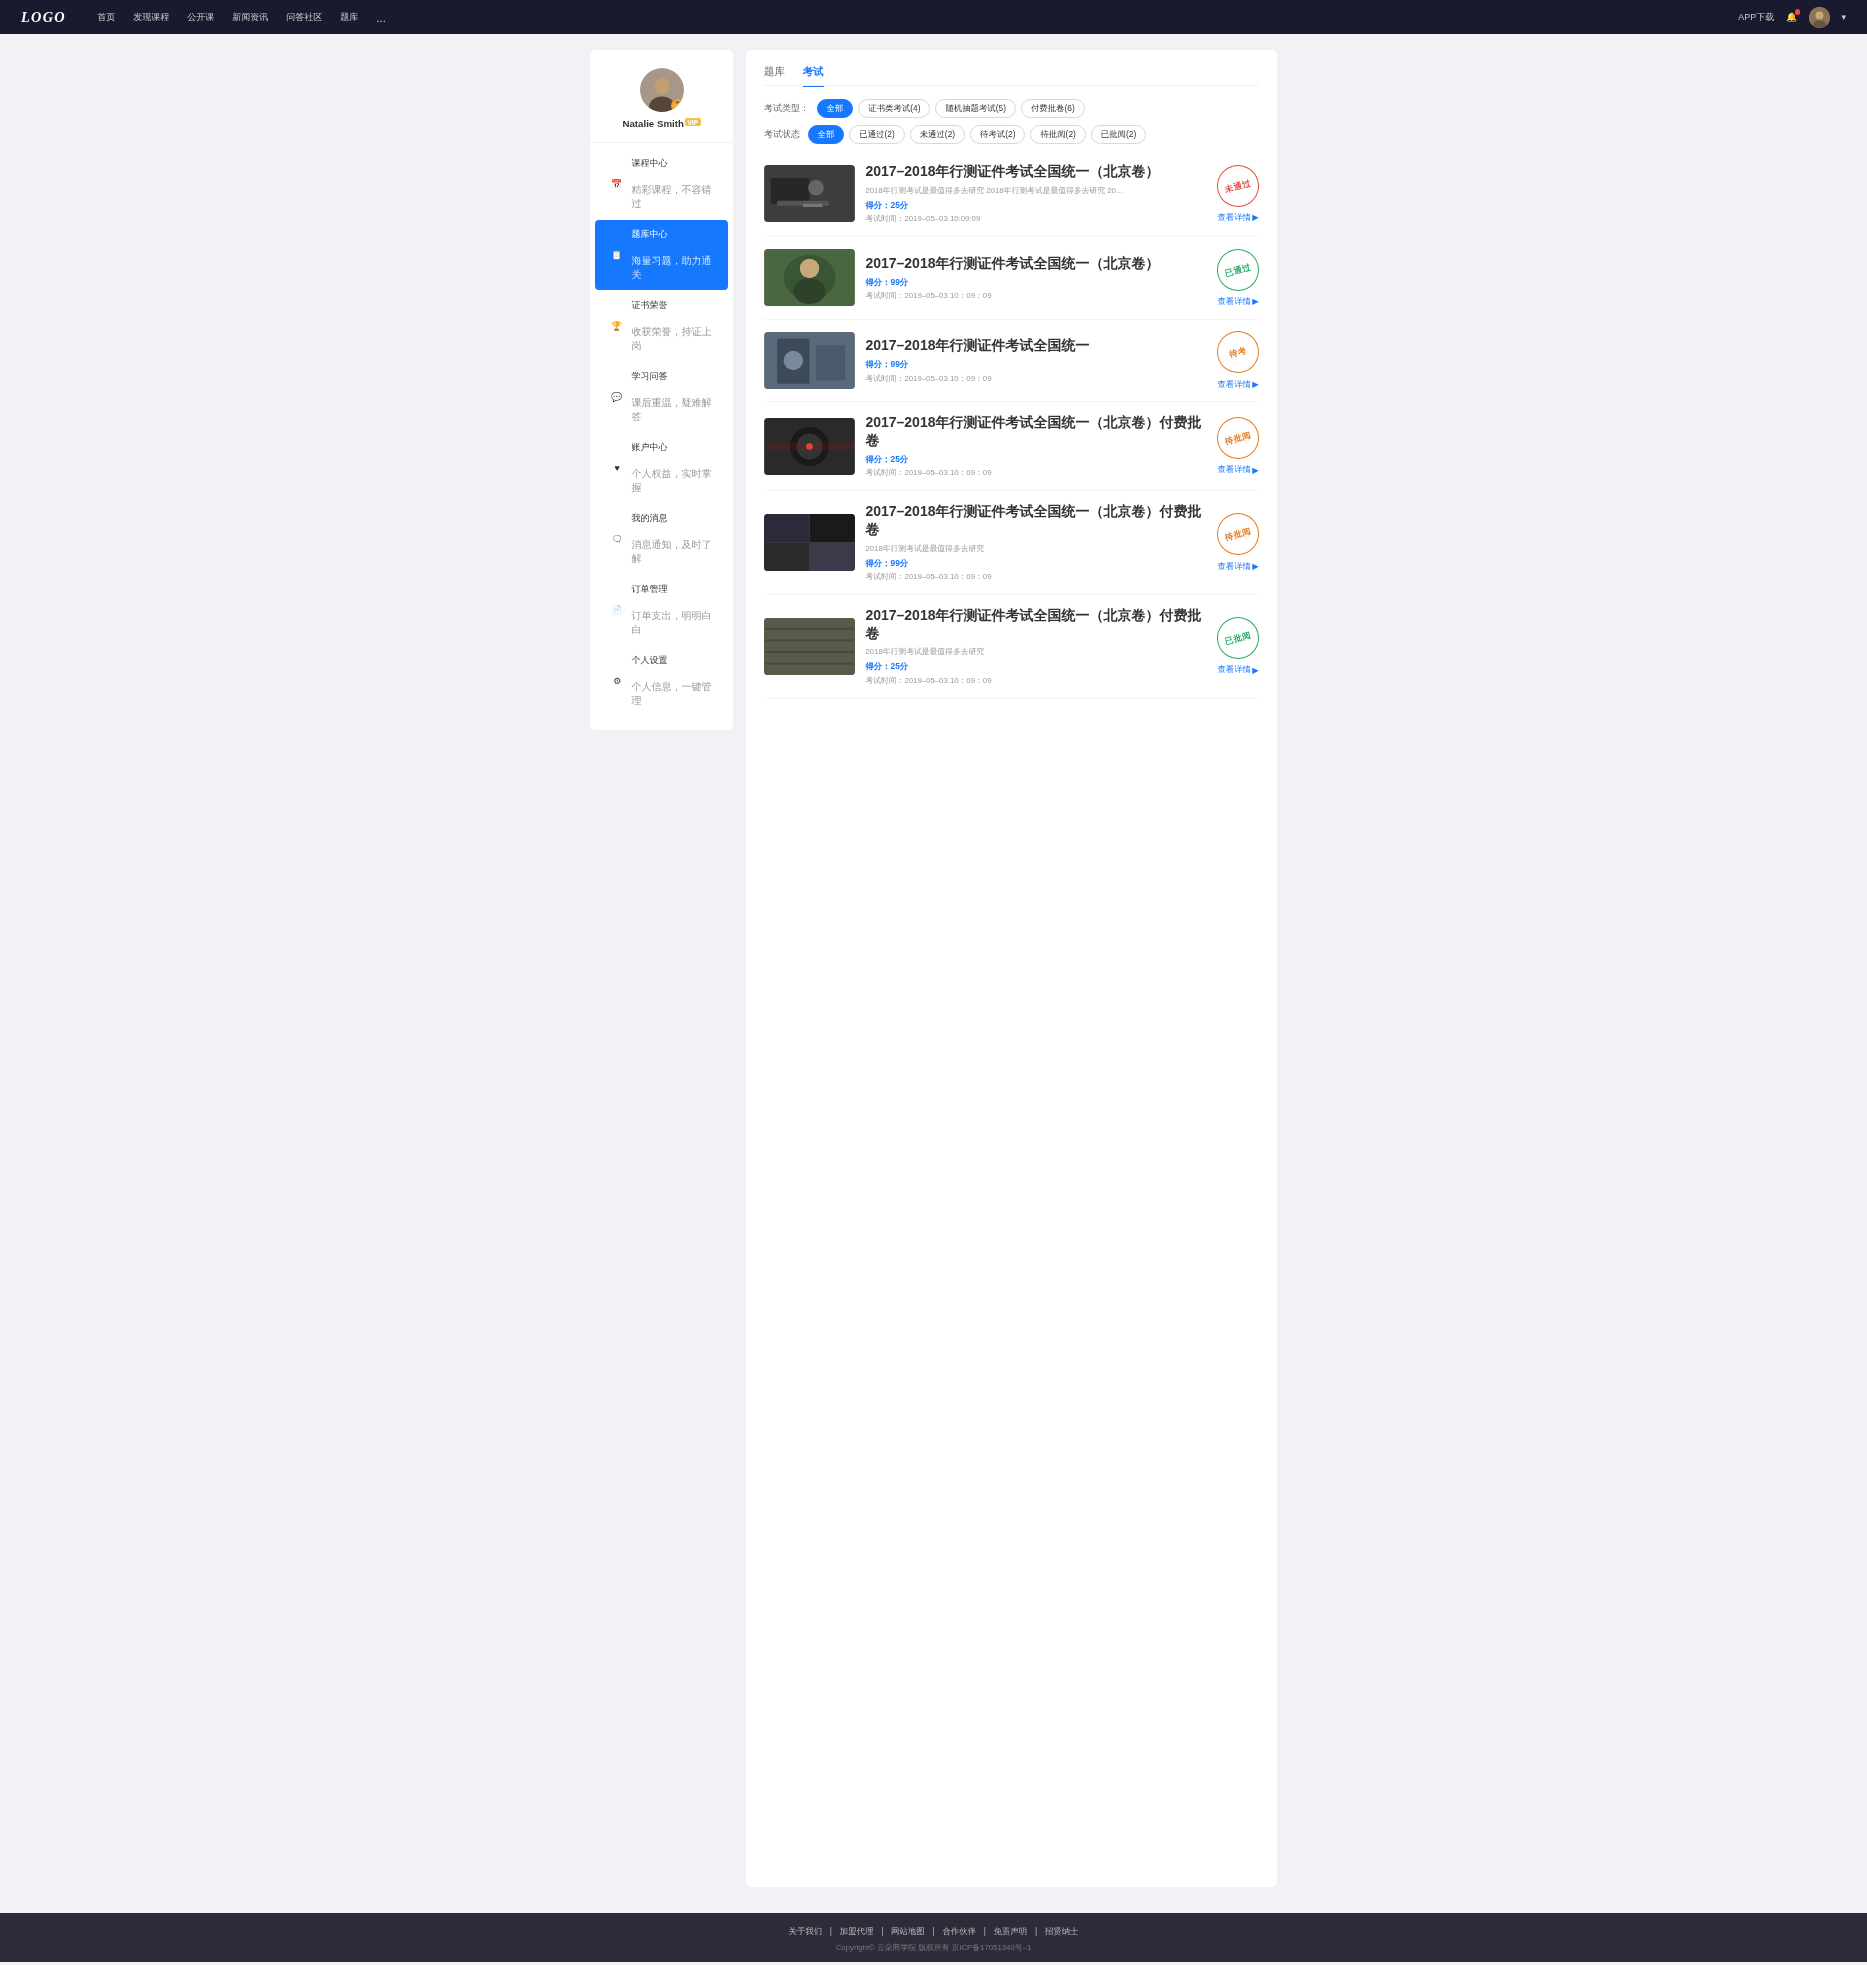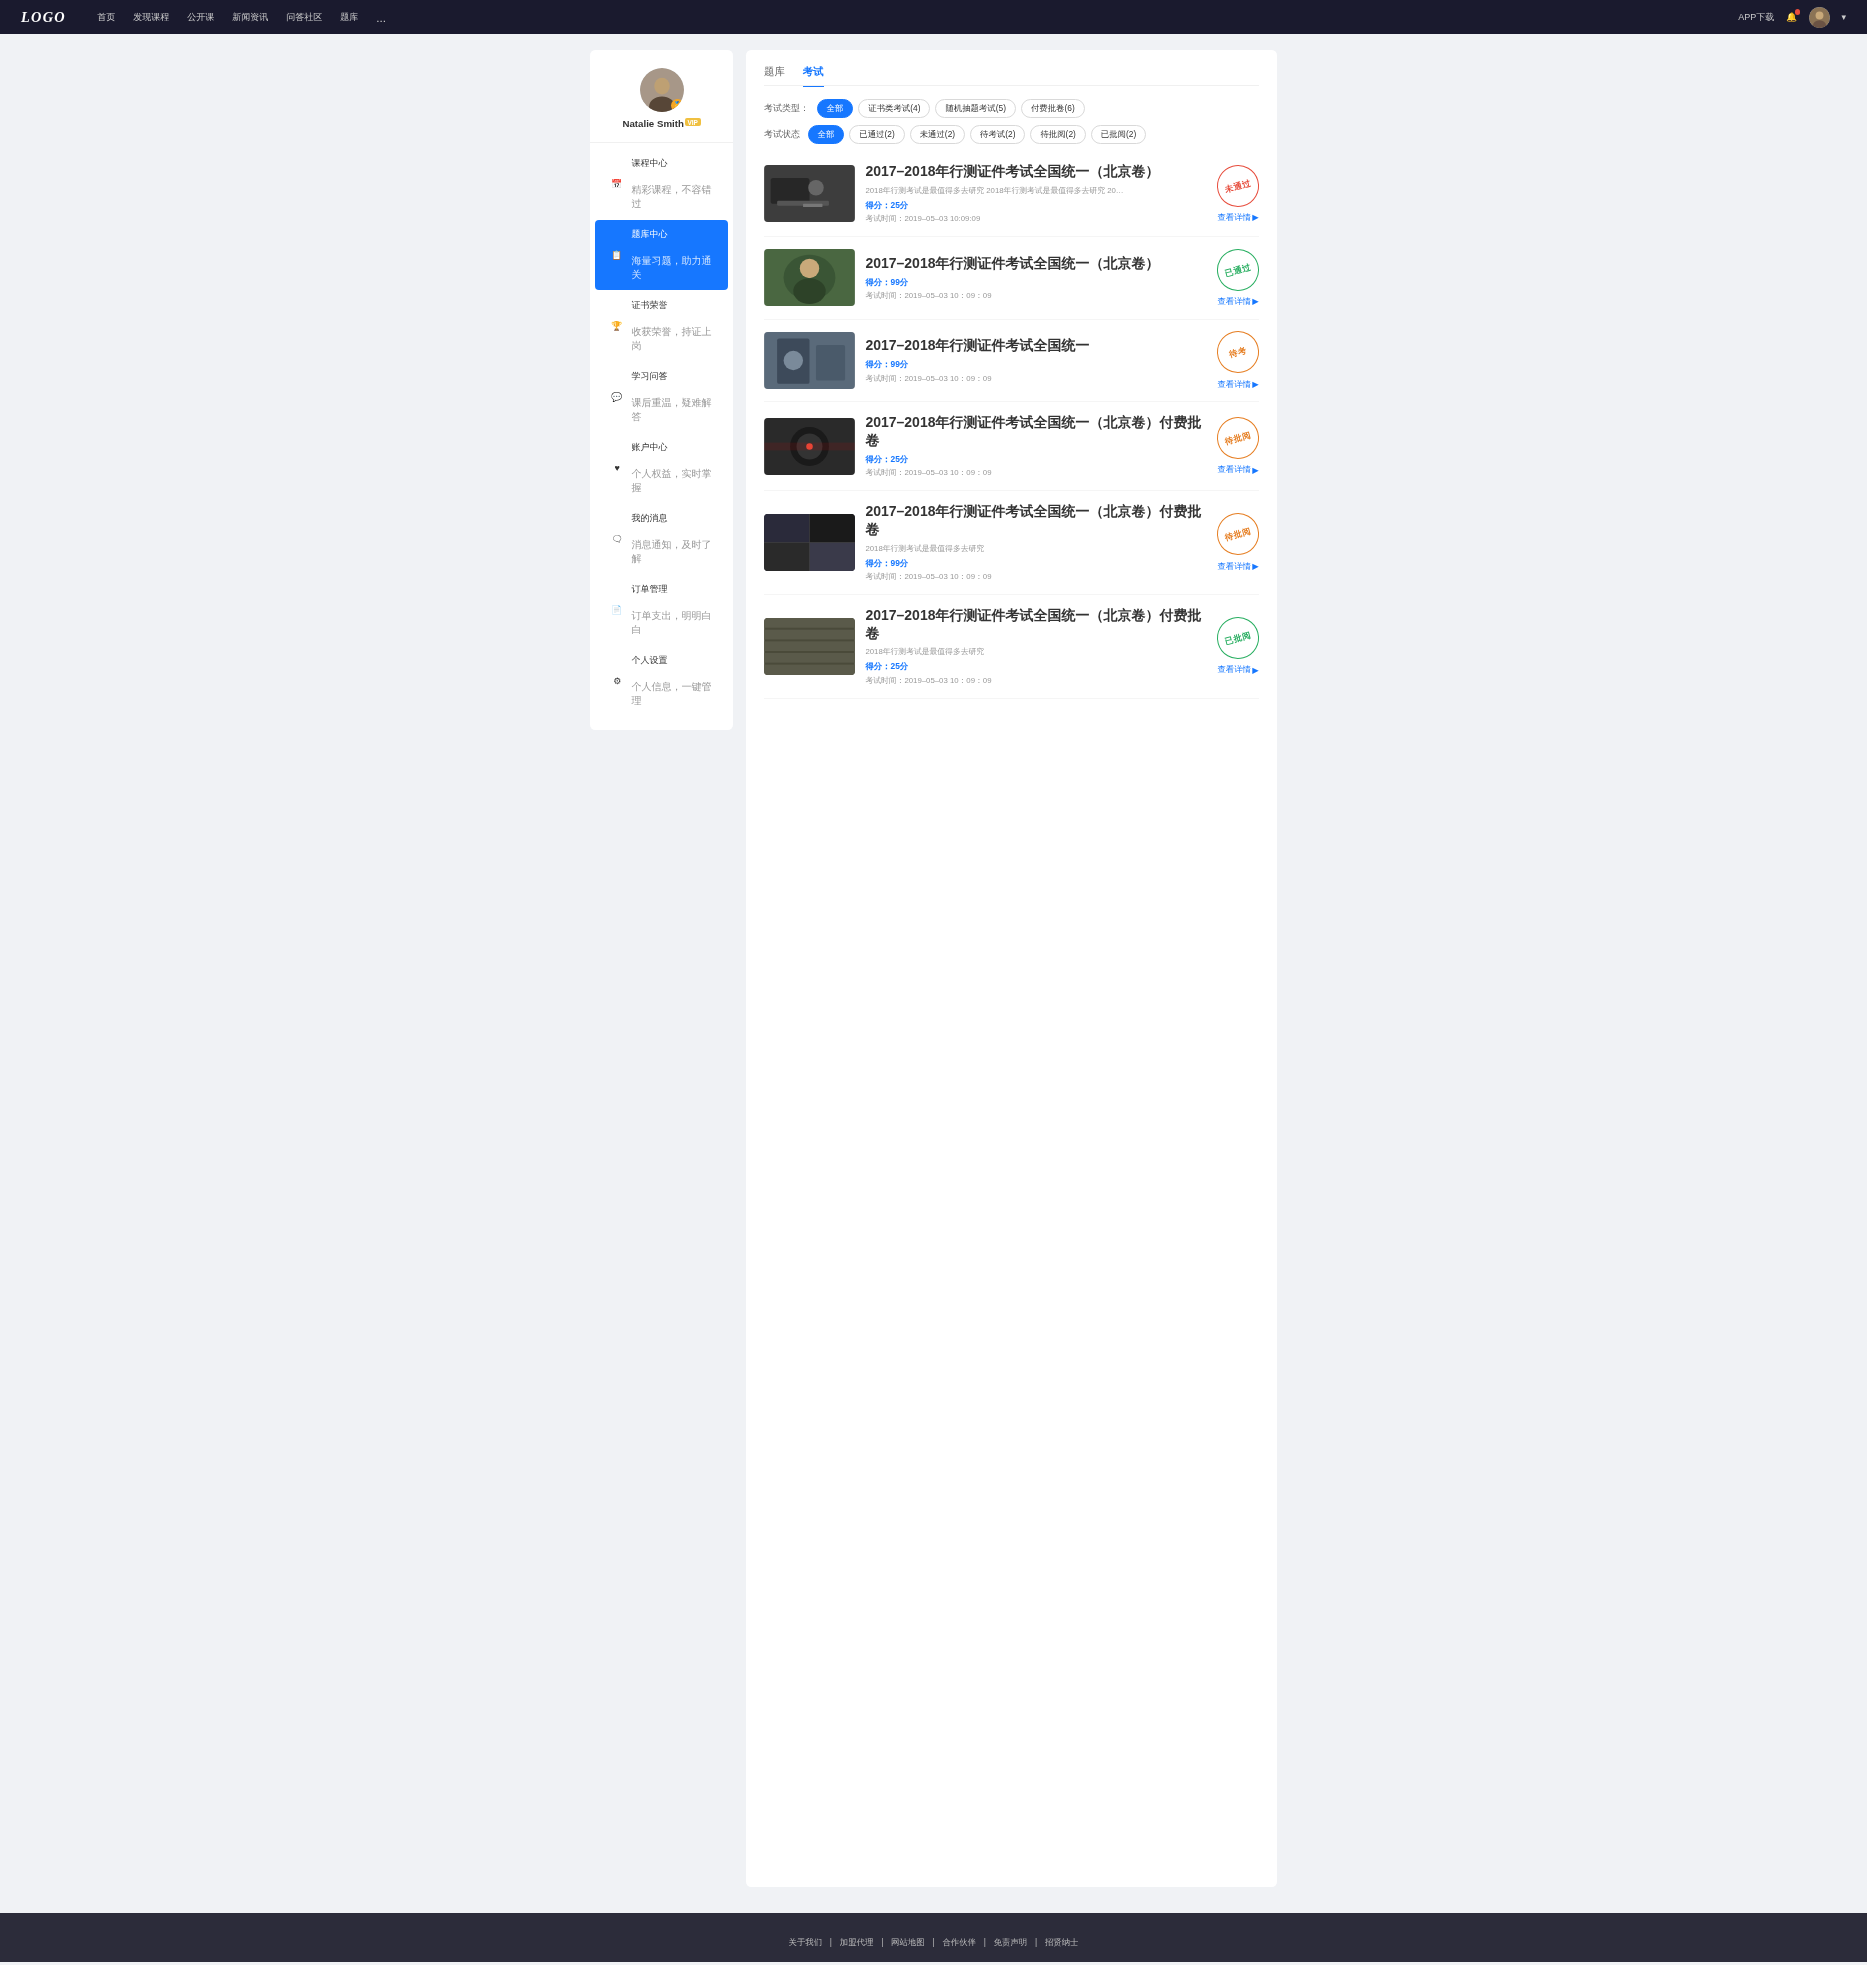--- a/index.html
+++ b/index.html
@@ -273,21 +273,21 @@
     .stamp.passed { border-color: #27ae60; color: #27ae60; }
     .stamp.pending { border-color: #e67e22; color: #e67e22; }
     .stamp.review { border-color: #e67e22; color: #e67e22; }
     .stamp.reviewed { border-color: #27ae60; color: #27ae60; }
 
     
     .footer {
       background: #2c2c3a;
       color: #aaa;
       text-align: center;
-      padding: 24px 0 9px;
+      padding: 13px 0 9px;
     }
     .footer-links {
       display: flex;
       justify-content: center;
       gap: 7.8px;
       margin-bottom: 5.2px;
       font-size: 8.4px;
     }
     .footer-links span { color: #bbb; cursor: pointer; }
     .footer-divider { color: #555; }
@@ -610,14 +610,15 @@
     <span>加盟代理</span>
     <span class="footer-divider">|</span>
     <span>网站地图</span>
     <span class="footer-divider">|</span>
     <span>合作伙伴</span>
     <span class="footer-divider">|</span>
     <span>免责声明</span>
     <span class="footer-divider">|</span>
     <span>招贤纳士</span>
   </div>
+  <div class="footer-copy">Copyright© 云朵商学院  版权所有    京ICP备17051340号–1</div>
 </footer>
 
 
 </body></html>

